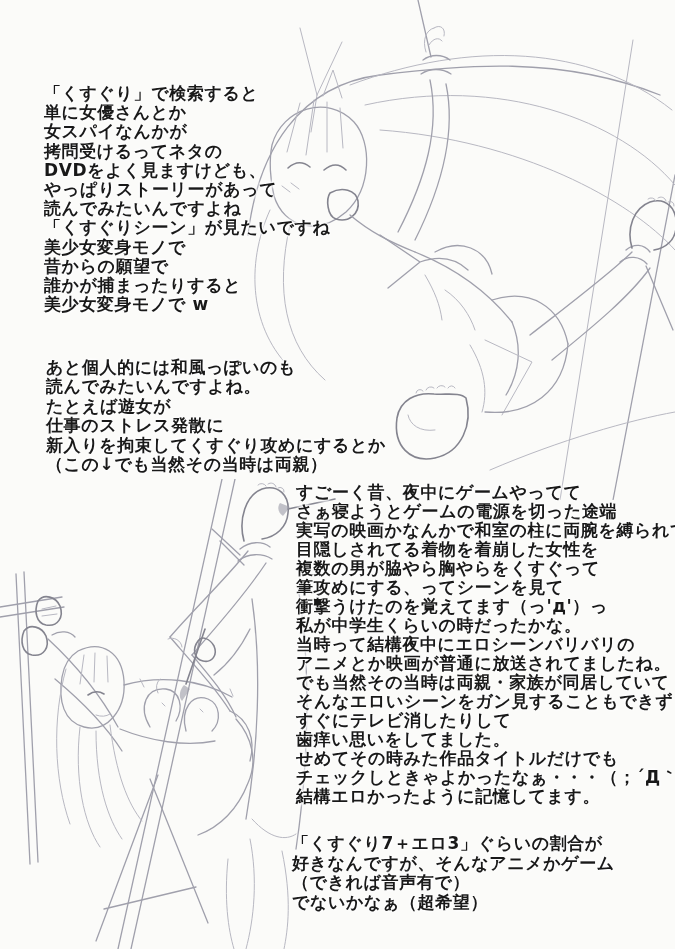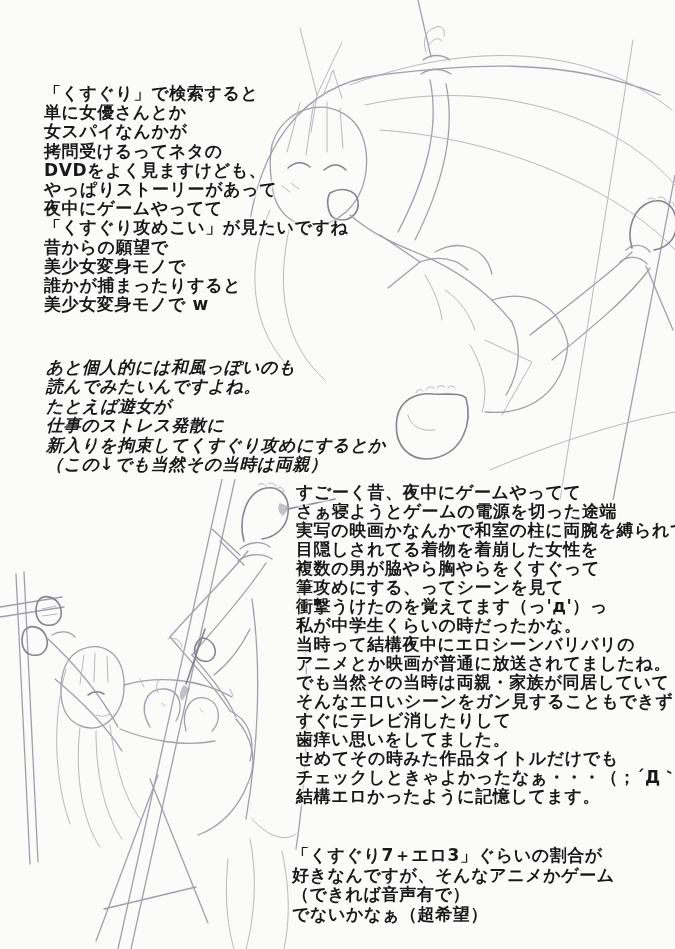--- a/index.html
+++ b/index.html
@@ -18,21 +18,21 @@
   .tblock{position:absolute;z-index:2;}
   .tline{
     white-space:pre;
     font-weight:700;
     font-size:17px;
     color:#191919;
     letter-spacing:.6px;
     text-shadow:0 0 2px #fff,0 0 4px #fff,1px 1px 3px #fff,-1px -1px 3px #fff,0 0 6px rgba(255,255,255,.9);
   }
   .b1 .tline{line-height:19.2px;}
-  .b2 .tline{line-height:19.4px;font-style:italic;}
+  .b2 .tline{line-height:19.4px;}
   .b3 .tline{line-height:19px;}
   .b4 .tline{line-height:19.6px;}
 </style>
 </head>
 <body>
 
 <div class="page">
 
   <svg class="sketch" style="left:230px;top:0;width:445px;height:500px;" viewBox="0 0 445 500" aria-hidden="true">
 
@@ -144,24 +144,24 @@
     <path class="lt" d="M250,360 C258,400 254,440 246,470 M282,372 C292,420 288,450 284,470 M228,380 C224,420 228,450 234,470"></path>
   </svg>
 
   <div class="tblock b1" style="left:44px;top:84px;">
     <div class="tline">「くすぐり」で検索すると</div>
     <div class="tline">単に女優さんとか</div>
     <div class="tline">女スパイなんかが</div>
     <div class="tline">拷問受けるってネタの</div>
     <div class="tline">DVDをよく見ますけども、</div>
     <div class="tline">やっぱりストーリーがあって</div>
-    <div class="tline">夜中にゲームやってて</div>
-    <div class="tline">「くすぐり攻めこい」が見たいですね</div>
+    <div class="tline">読んでみたいんですよね</div>
+    <div class="tline">「くすぐりシーン」が見たいですね</div>
+    <div class="tline">美少女変身モノで</div>
     <div class="tline">昔からの願望で</div>
-    <div class="tline">美少女変身モノで</div>
     <div class="tline">誰かが捕まったりすると</div>
     <div class="tline">美少女変身モノで w</div>
   </div>
 
   <div class="tblock b2" style="left:46px;top:358px;">
     <div class="tline">あと個人的には和風っぽいのも</div>
     <div class="tline">読んでみたいんですよね。</div>
     <div class="tline">たとえば遊女が</div>
     <div class="tline">仕事のストレス発散に</div>
     <div class="tline">新入りを拘束してくすぐり攻めにするとか</div>
@@ -181,20 +181,20 @@
     <div class="tline">アニメとか映画が普通に放送されてましたね。</div>
     <div class="tline">でも当然その当時は両親・家族が同居していて</div>
     <div class="tline">そんなエロいシーンをガン見することもできず</div>
     <div class="tline">すぐにテレビ消したりして</div>
     <div class="tline">歯痒い思いをしてました。</div>
     <div class="tline">せめてその時みた作品タイトルだけでも</div>
     <div class="tline">チェックしときゃよかったなぁ・・・（；´Д｀）</div>
     <div class="tline">結構エロかったように記憶してます。</div>
   </div>
 
-  <div class="tblock b4" style="left:292px;top:834px;margin-top:12px;">
+  <div class="tblock b4" style="left:292px;top:834px;">
     <div class="tline">「くすぐり7＋エロ3」ぐらいの割合が</div>
     <div class="tline">好きなんですが、そんなアニメかゲーム</div>
     <div class="tline">（できれば音声有で）</div>
     <div class="tline">でないかなぁ（超希望）</div>
   </div>
 
 </div>
 
 </body></html>

